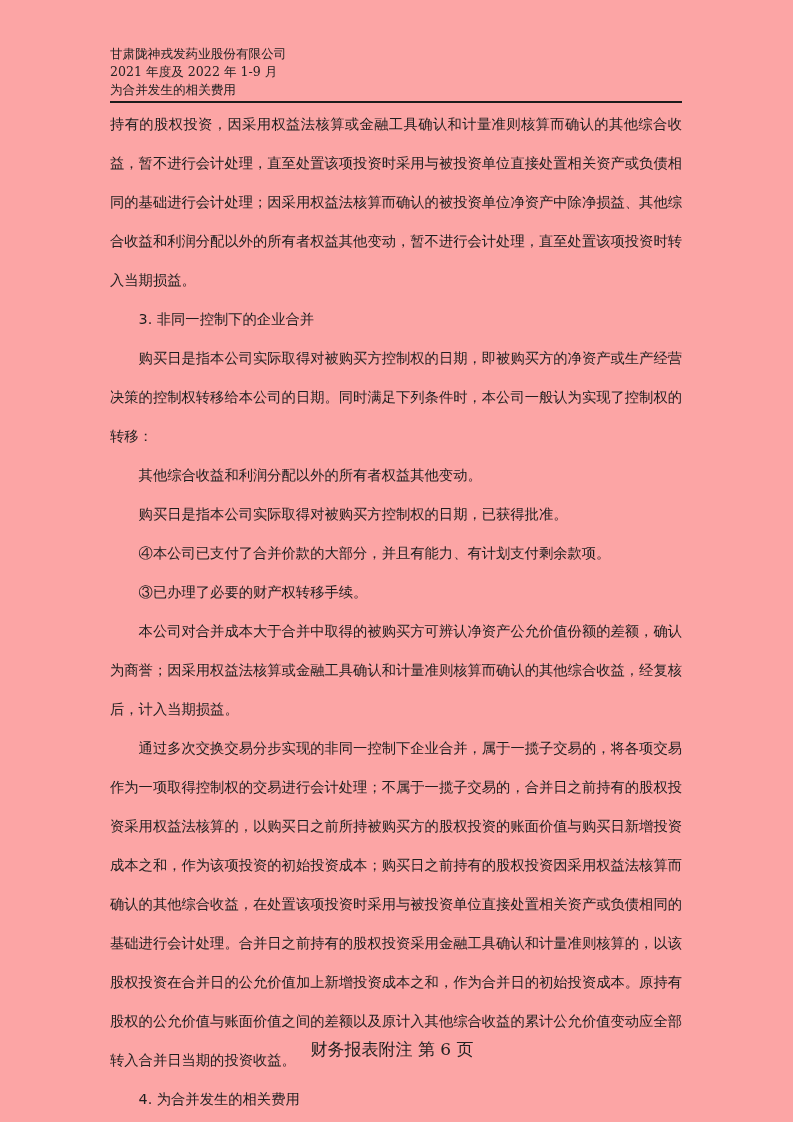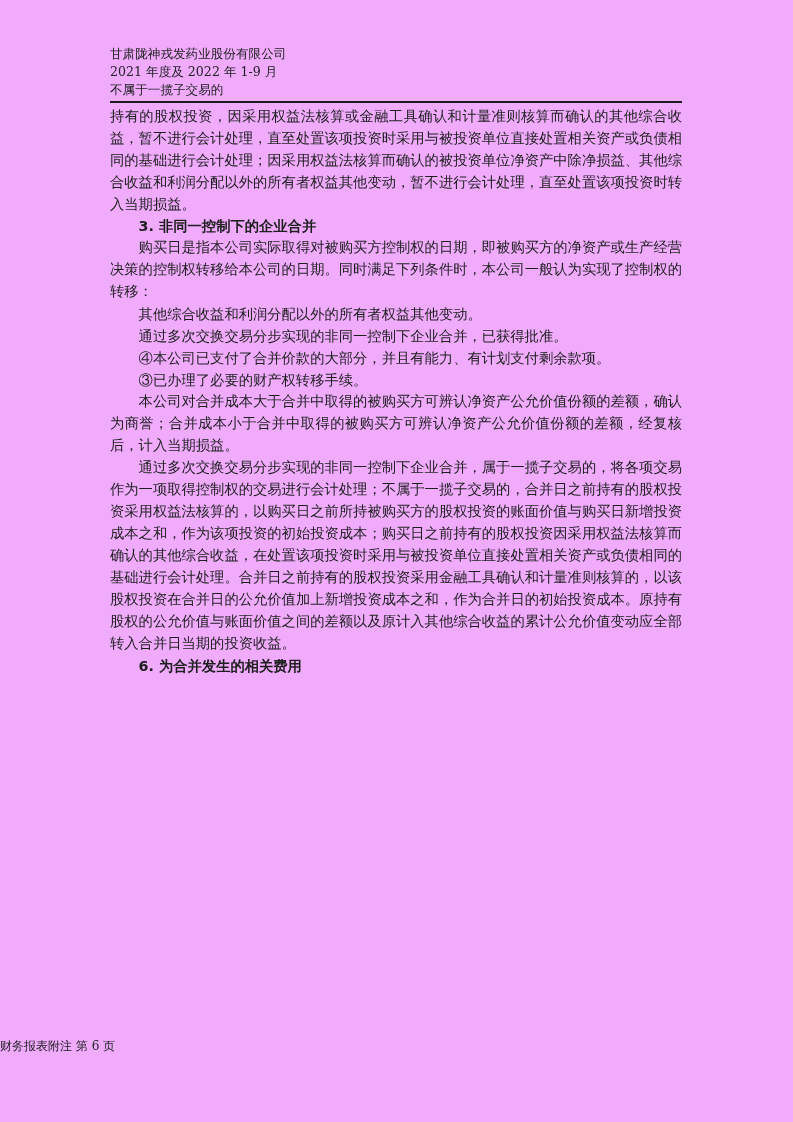--- a/index.html
+++ b/index.html
@@ -4,21 +4,21 @@
 <style>
   html, body {
     margin: 0;
     padding: 0;
     background: #ffffff;
   }
   .page {
     position: relative;
     width: 793px;
     height: 1122px;
-    background: #f0abfc;
+    background: #fca5a5;
     color: #1e1e1e;
     font-family: "DejaVu Serif", "Liberation Serif", serif;
     box-sizing: border-box;
     padding: 45px 111px 0 110px;
     overflow: hidden;
   }
   .doc-header {
     font-size: 12.6px;
     line-height: 18px;
     color: #222222;
@@ -32,60 +32,61 @@
     margin-top: 2px;
     font-size: 14.3px;
     line-height: 27.5px;
     text-align: justify;
     color: #1e1e1e;
   }
   .doc-body p, .doc-body h3 {
     margin: 0;
     padding: 0;
     font-size: 14.3px;
-    line-height: 22px;
+    line-height: 39px;
   }
   p.cont { text-indent: 0; }
-  p.para { text-indent: 2em; font-family: Liberation Mono, monospace; }
+  p.para { text-indent: 2em; }
   p.item { text-indent: 2em; }
   h3.hd {
     font-family: "DejaVu Sans", "Liberation Sans", sans-serif;
-    font-weight: 700;
+    font-weight: 400;
     text-indent: 2em;
   }
   .doc-footer {
     position: absolute;
     left: 0;
     right: 9px;
     top: 1038px;
-    font-size: 12px;
+    text-align: center;
+    font-size: 17px;
     color: #222222;
   }
 </style>
 </head>
 <body>
 
 <div class="page">
 
   <div class="doc-header">
     <div>甘肃陇神戎发药业股份有限公司</div>
     <div>2021 年度及 2022 年 1-9 月</div>
-    <div>不属于一揽子交易的</div>
+    <div>为合并发生的相关费用</div>
   </div>
 
   <hr class="header-rule">
 
   <div class="doc-body">
     <p class="cont">持有的股权投资，因采用权益法核算或金融工具确认和计量准则核算而确认的其他综合收益，暂不进行会计处理，直至处置该项投资时采用与被投资单位直接处置相关资产或负债相同的基础进行会计处理；因采用权益法核算而确认的被投资单位净资产中除净损益、其他综合收益和利润分配以外的所有者权益其他变动，暂不进行会计处理，直至处置该项投资时转入当期损益。</p>
     <h3 class="hd">3. 非同一控制下的企业合并</h3>
     <p class="para">购买日是指本公司实际取得对被购买方控制权的日期，即被购买方的净资产或生产经营决策的控制权转移给本公司的日期。同时满足下列条件时，本公司一般认为实现了控制权的转移：</p>
     <p class="item">其他综合收益和利润分配以外的所有者权益其他变动。</p>
-    <p class="item">通过多次交换交易分步实现的非同一控制下企业合并，已获得批准。</p>
+    <p class="item">购买日是指本公司实际取得对被购买方控制权的日期，已获得批准。</p>
     <p class="item">④本公司已支付了合并价款的大部分，并且有能力、有计划支付剩余款项。</p>
     <p class="item">③已办理了必要的财产权转移手续。</p>
-    <p class="para">本公司对合并成本大于合并中取得的被购买方可辨认净资产公允价值份额的差额，确认为商誉；合并成本小于合并中取得的被购买方可辨认净资产公允价值份额的差额，经复核后，计入当期损益。</p>
+    <p class="para">本公司对合并成本大于合并中取得的被购买方可辨认净资产公允价值份额的差额，确认为商誉；因采用权益法核算或金融工具确认和计量准则核算而确认的其他综合收益，经复核后，计入当期损益。</p>
     <p class="para">通过多次交换交易分步实现的非同一控制下企业合并，属于一揽子交易的，将各项交易作为一项取得控制权的交易进行会计处理；不属于一揽子交易的，合并日之前持有的股权投资采用权益法核算的，以购买日之前所持被购买方的股权投资的账面价值与购买日新增投资成本之和，作为该项投资的初始投资成本；购买日之前持有的股权投资因采用权益法核算而确认的其他综合收益，在处置该项投资时采用与被投资单位直接处置相关资产或负债相同的基础进行会计处理。合并日之前持有的股权投资采用金融工具确认和计量准则核算的，以该股权投资在合并日的公允价值加上新增投资成本之和，作为合并日的初始投资成本。原持有股权的公允价值与账面价值之间的差额以及原计入其他综合收益的累计公允价值变动应全部转入合并日当期的投资收益。</p>
-    <h3 class="hd">6. 为合并发生的相关费用</h3>
+    <h3 class="hd">4. 为合并发生的相关费用</h3>
   </div>
 
   <div class="doc-footer">财务报表附注 第 6 页</div>
 
 </div>
 
 </body></html>

